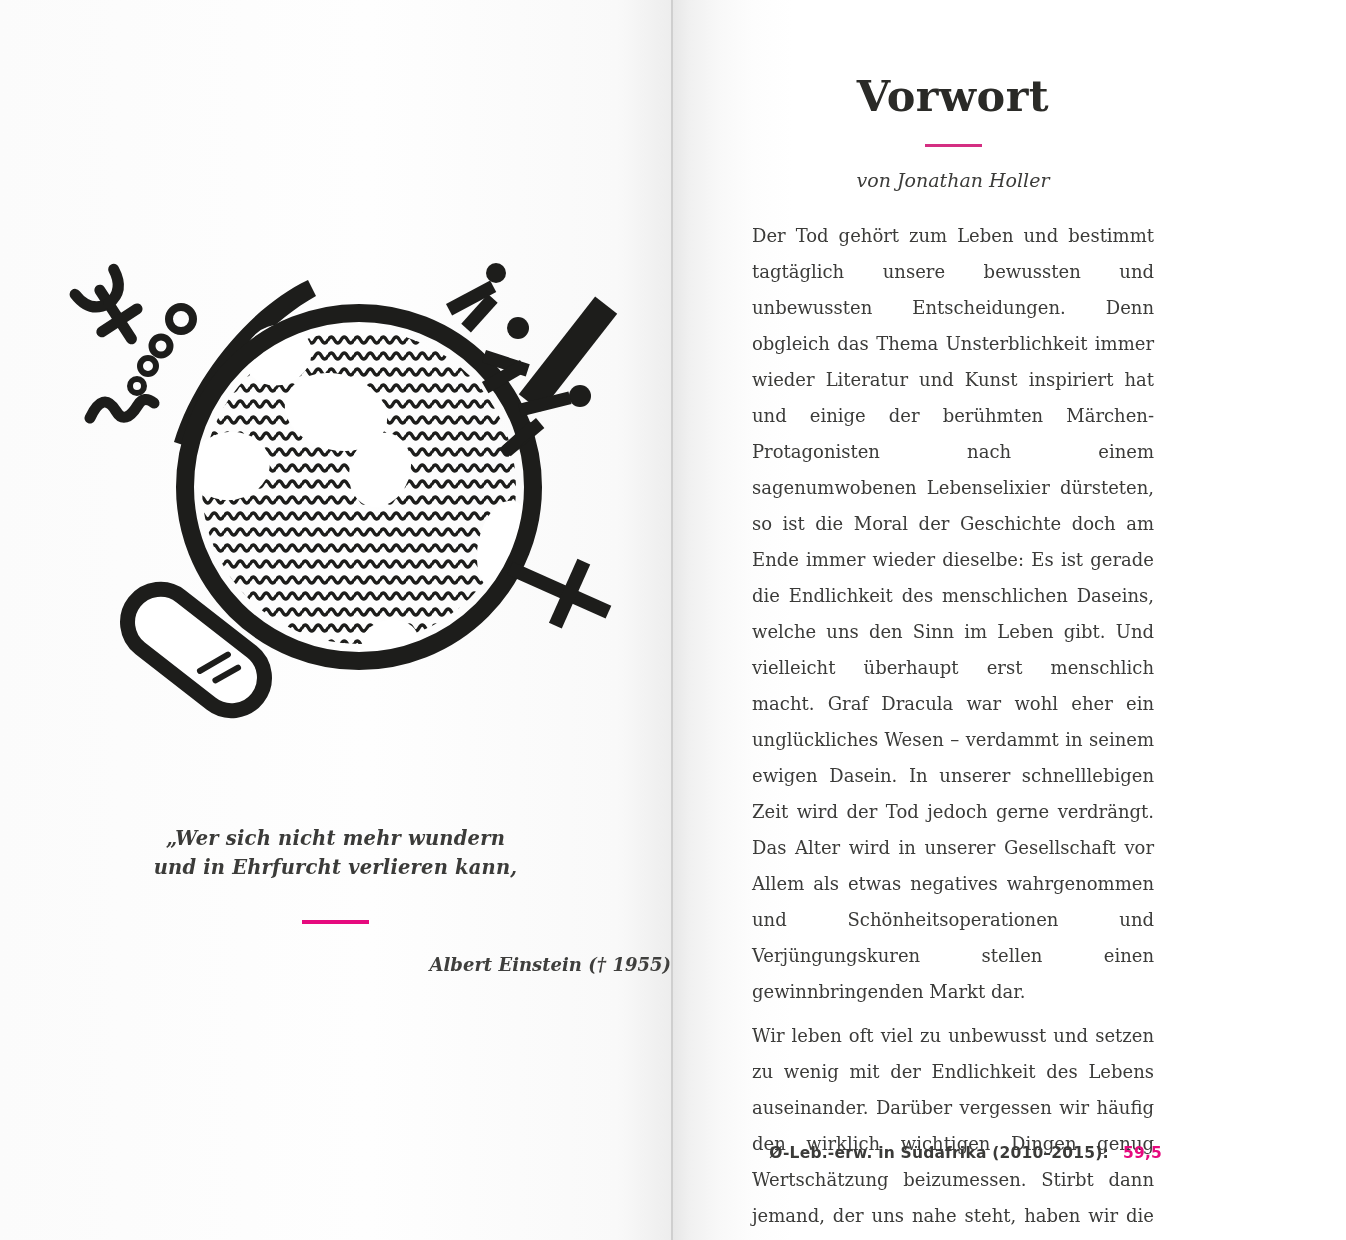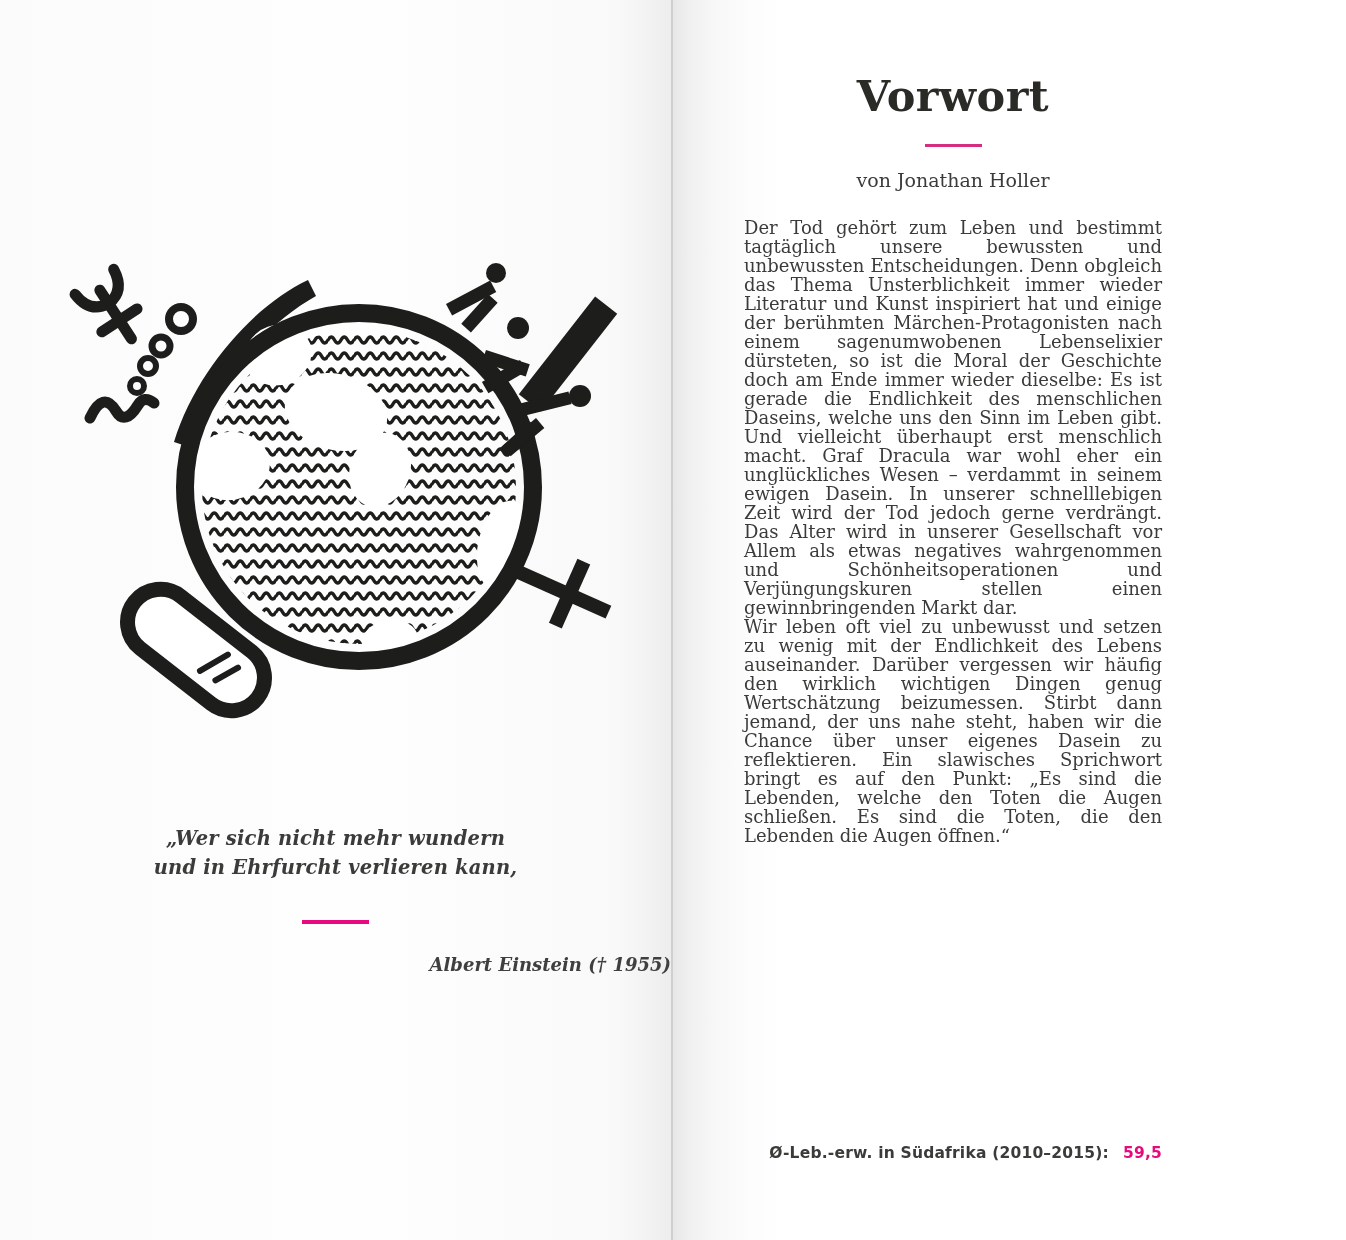--- a/index.html
+++ b/index.html
@@ -26,24 +26,24 @@
   .quote-divider{width:67px;height:4px;margin:38px auto 0;background:#e60a7e;}
   .quote-attr{margin-top:30px;font-size:18px;font-style:italic;font-weight:600;color:#3f3f3d;text-align:right;}
 
   
   .content{position:relative;margin:0 103px 0 71px;height:100%;}
   h1.page-title{
     margin:0;padding-top:72px;text-align:center;
     font-size:43px;line-height:48px;font-weight:800;letter-spacing:0.5px;color:#2a2a27;
   }
   .title-divider{width:57px;height:3px;margin:24px auto 0;background:#d42e82;}
-  .byline{margin-top:22px;text-align:center;font-size:19px;color:#3b3b39;}
+  .byline{margin-top:22px;text-align:center;font-size:19px;font-style:italic;color:#3b3b39;}
   .bodytext{margin-top:27px;color:#3b3b39;}
   .bodytext p{
-    margin:0;font-size:18px;line-height:19px;
+    margin:8px;font-size:18px;line-height:36px;
     text-align:justify;text-justify:inter-word;hyphens:auto;-webkit-hyphens:auto;
   }
   .bodytext em{font-style:italic;}
 
   .page-footer{
     position:absolute;right:0;bottom:78px;text-align:right;white-space:nowrap;
     font-family:"DejaVu Sans", sans-serif;font-weight:bold;font-size:15.5px;letter-spacing:0.2px;
   }
   .footer-label{color:#3b3b39;}
   .footer-value{color:#e60a7e;margin-left:14px;}

